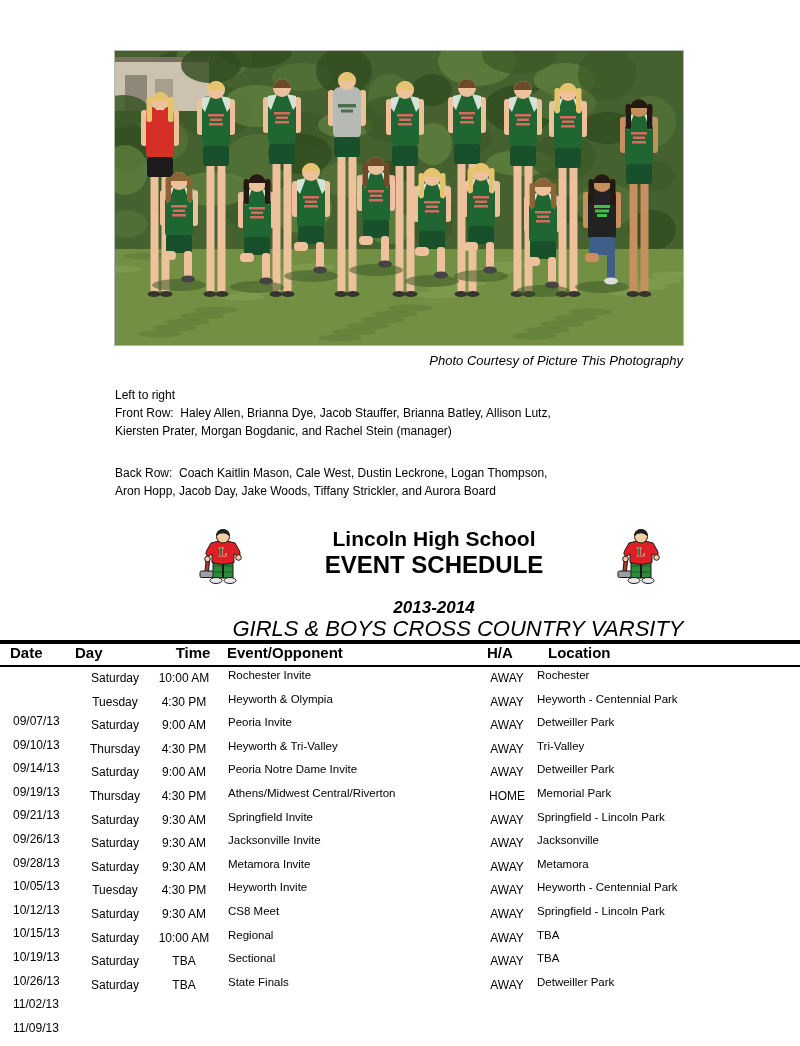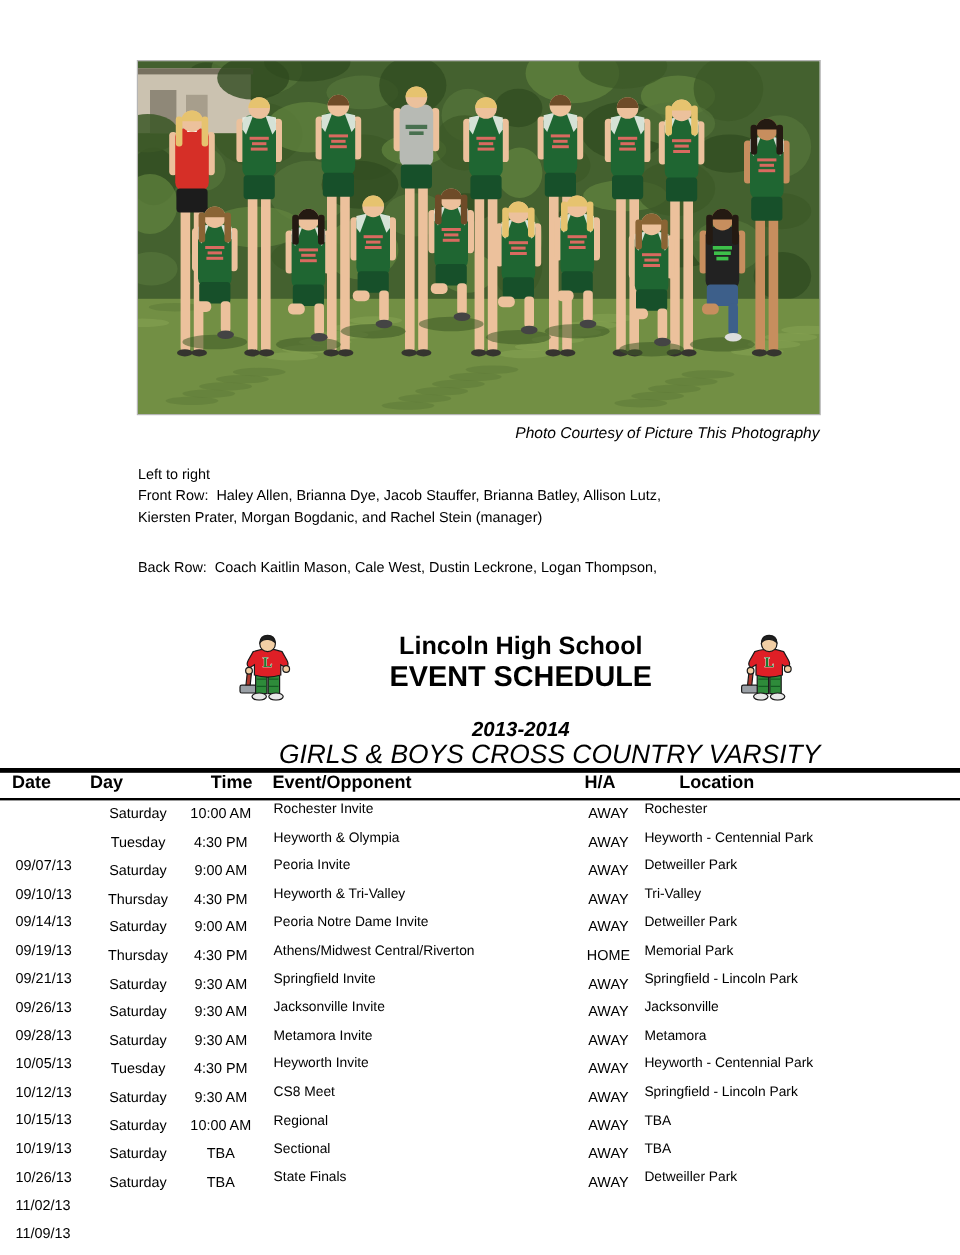--- a/index.html
+++ b/index.html
@@ -25,21 +25,21 @@
   
   .rule1{left:0;top:640px;width:800px;height:4px;background:#000;}
   .rule2{left:0;top:665px;width:800px;height:2px;background:#000;}
   .thead{left:0;top:643px;width:800px;height:22px;font-weight:bold;font-size:15px;}
   .thead span{position:absolute;top:1px;}
   .h-date{left:10px;}
   .h-day{left:75px;}
   .h-time{left:153px;width:80px;text-align:center;}
   .h-event{left:227px;}
   .h-ha{left:487px;}
-  .h-loc{left:566px;}
+  .h-loc{left:548px;}
   .rows{left:0;top:668px;width:800px;}
   .srow{position:relative;height:23.6px;}
   .cell{position:absolute;top:3px;font-size:12px;white-space:nowrap;}
   .c-date{left:13px;margin-top:43px;}
   .c-day{left:75px;width:80px;text-align:center;}
   .c-time{left:144px;width:80px;text-align:center;}
   .c-event{left:228px;font-size:11.5px;}
   .c-ha{left:482px;width:50px;text-align:center;}
   .c-loc{left:537px;font-size:11.5px;}
   .hi{transform:translateY(-2.5px);}
@@ -435,20 +435,21 @@
       <div class="roster-line">Left to right</div>
 
       <div class="roster-line">Front Row:  Haley Allen, Brianna Dye, Jacob Stauffer, Brianna Batley, Allison Lutz,</div>
 
       <div class="roster-line">Kiersten Prater, Morgan Bogdanic, and Rachel Stein (manager)</div>
 
       <div class="roster-line"></div>
 
       <div class="roster-line">Back Row:  Coach Kaitlin Mason, Cale West, Dustin Leckrone, Logan Thompson,</div>
 
+      <div class="roster-line">Aron Hopp, Jacob Day, Jake Woods, Tiffany Strickler, and Aurora Board</div>
     </div>
 
   <svg class="abs mascot mascot-l">
       <use href="#mascot"></use>
     </svg>
   <svg class="abs mascot mascot-r">
       <use href="#mascot"></use>
     </svg>
   <div class="abs t-school">Lincoln High School</div>
   <div class="abs t-event">EVENT SCHEDULE</div>

